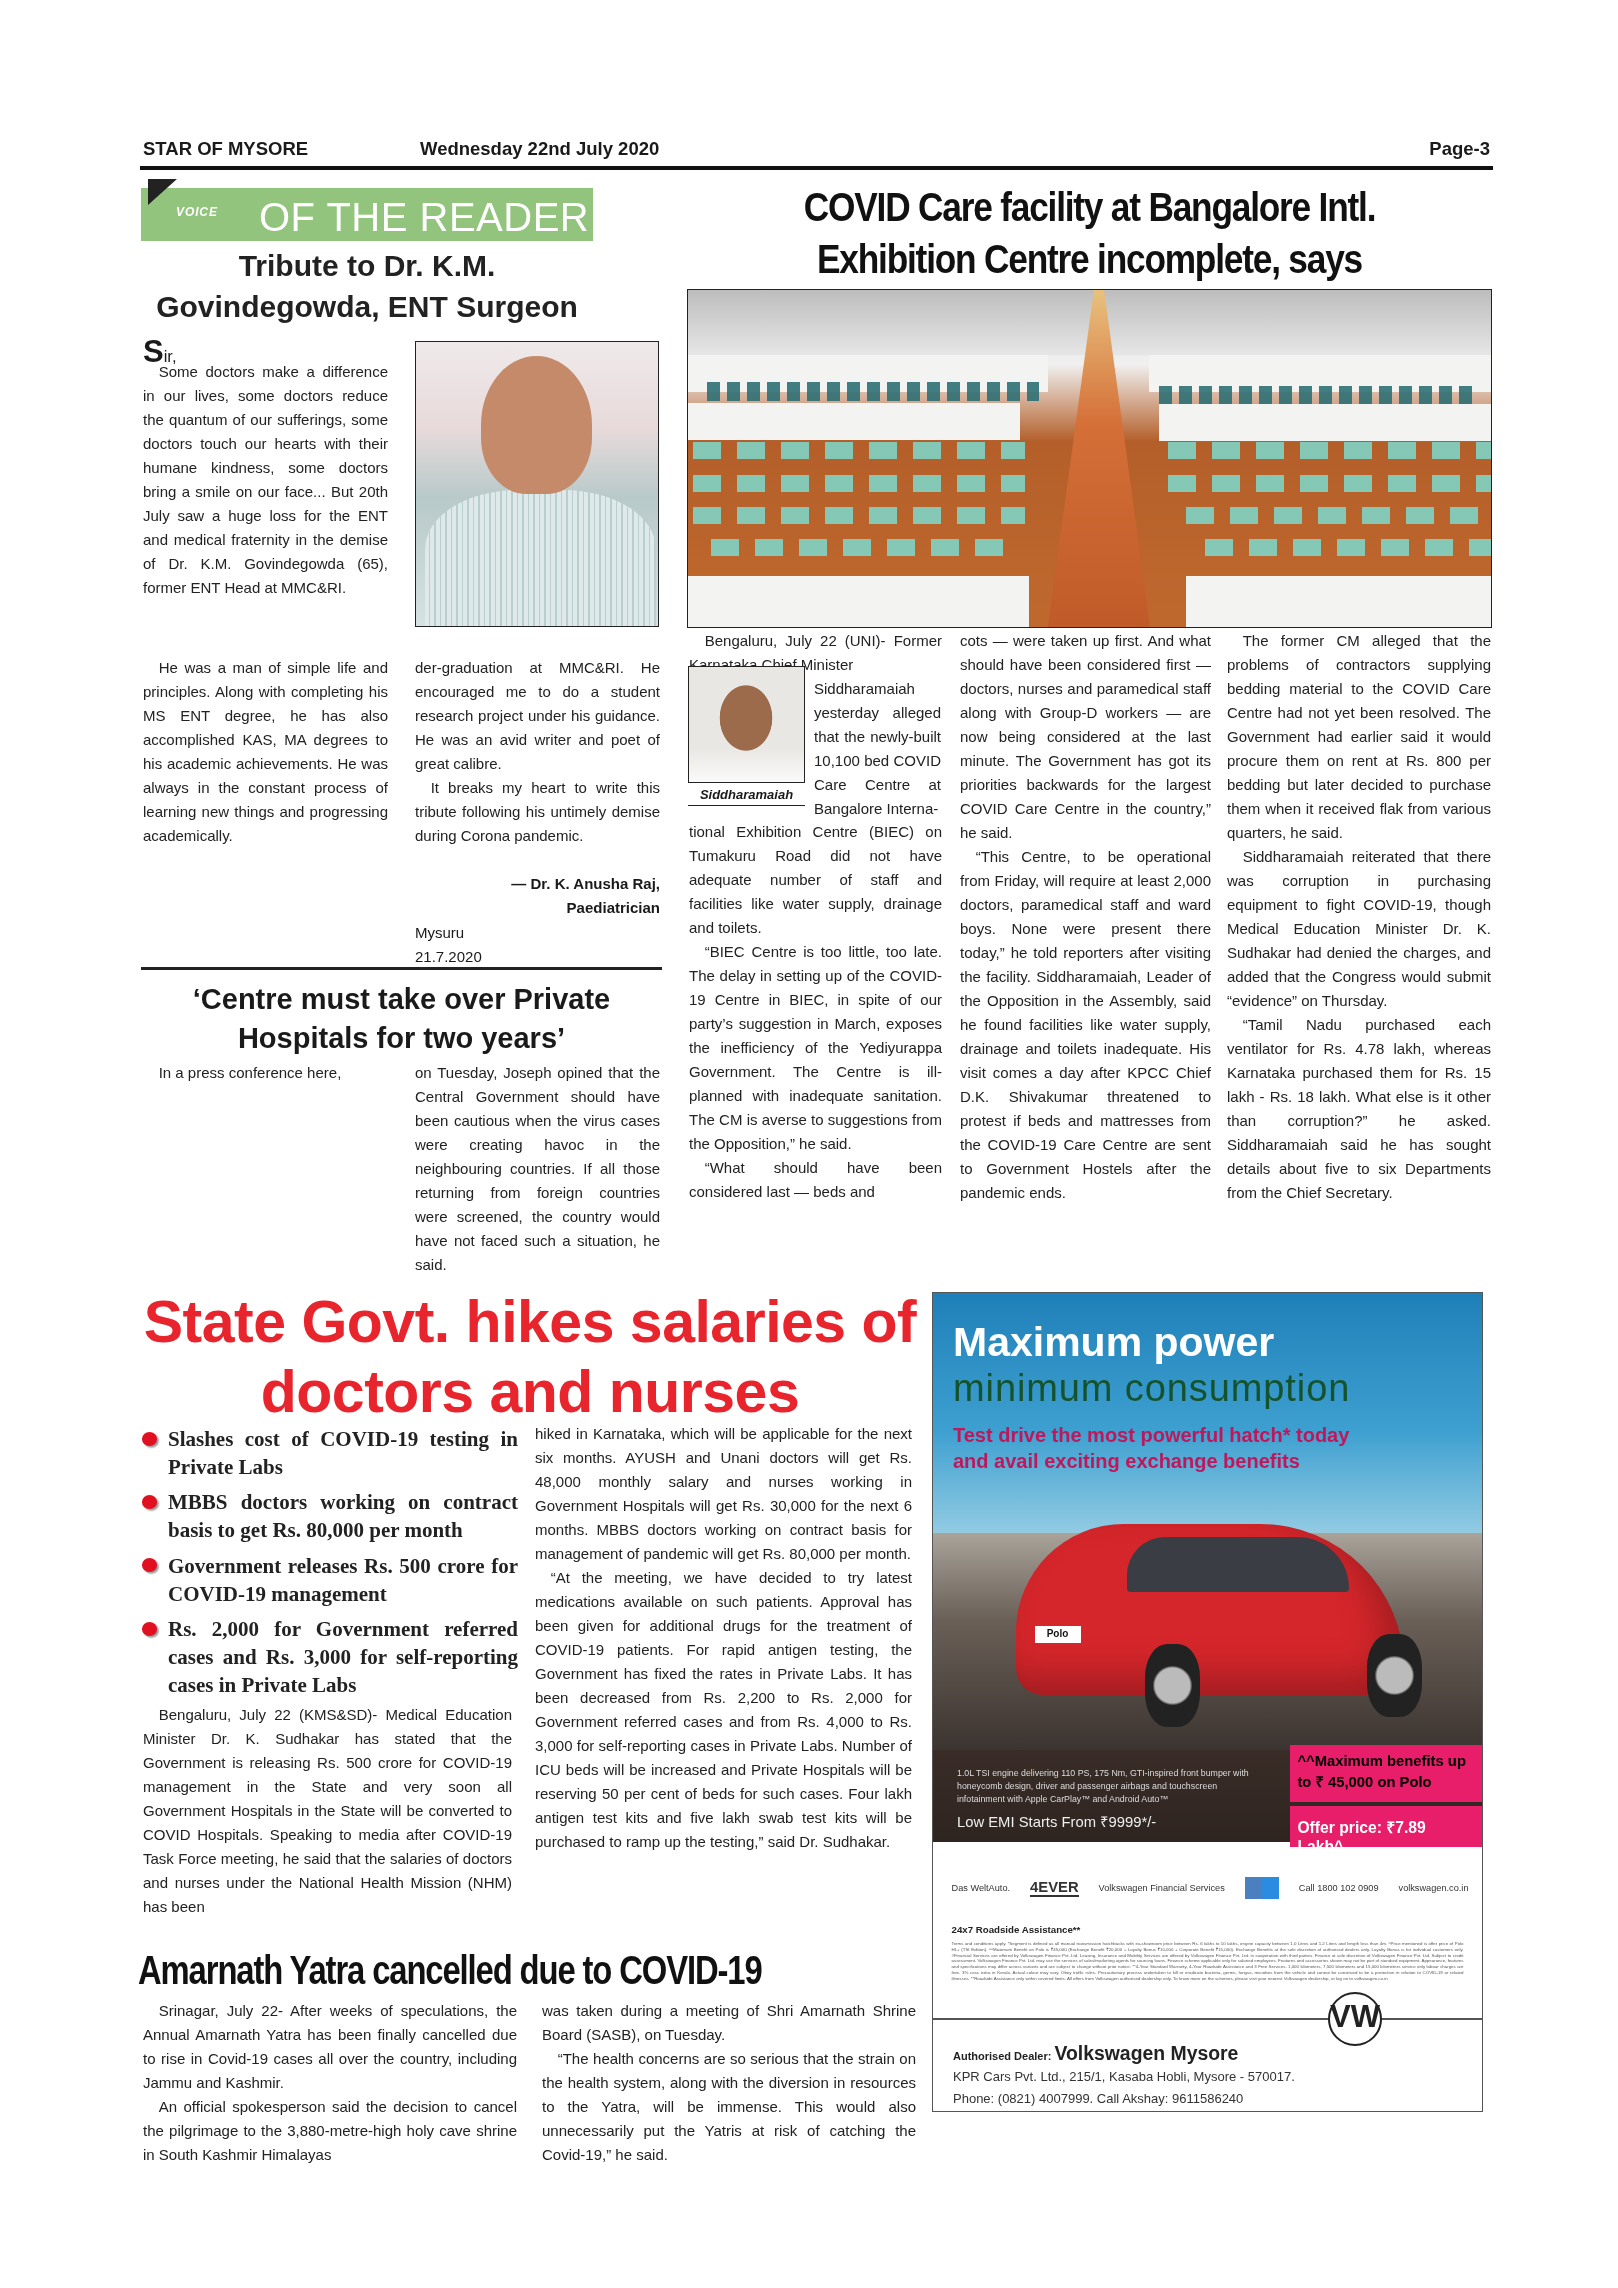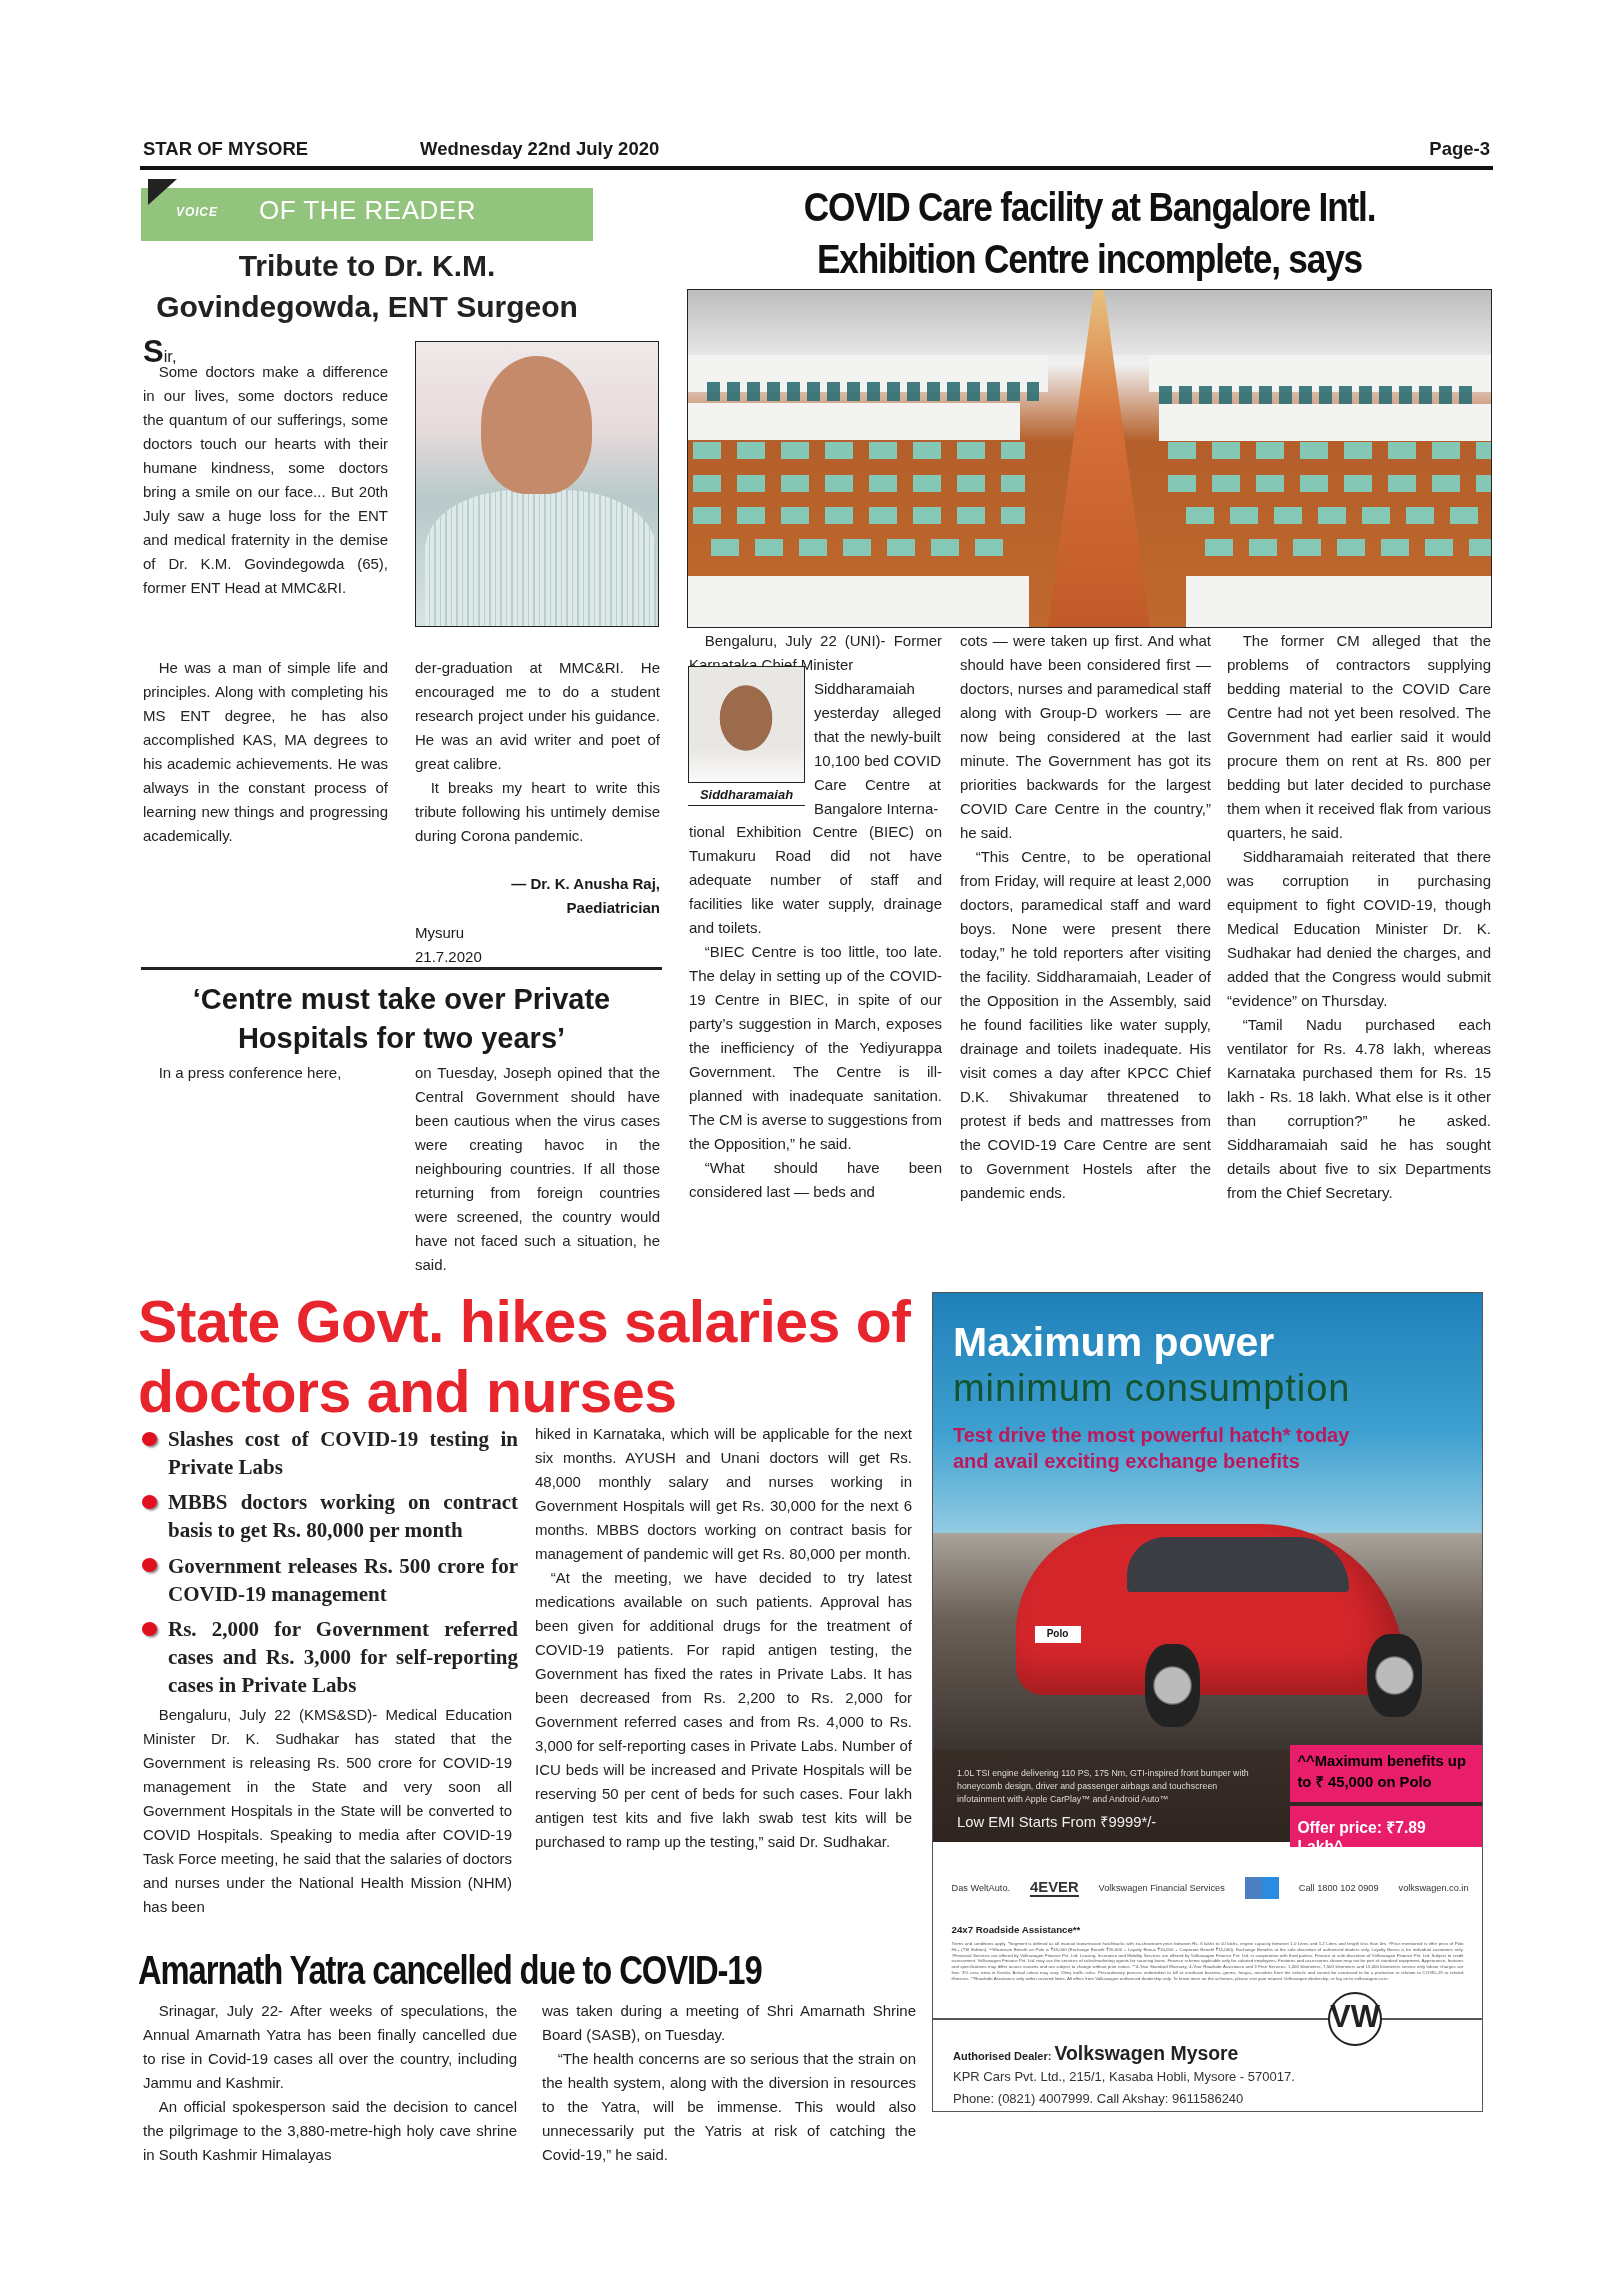--- a/index.html
+++ b/index.html
@@ -12,21 +12,21 @@
   .mast { left: 143px; top: 138px; width: 1347px; height: 26px; font-size: 18.5px; font-weight: bold; }
   .mast .pub { position: absolute; left: 0; top: 0; }
   .mast .date { position: absolute; left: 277px; top: 0; }
   .mast .page { position: absolute; right: 0; top: 0; }
   .mast-rule { left: 140px; top: 166px; width: 1353px; height: 3.7px; background: #111; }
 
   
   .vor { left: 141px; top: 188px; width: 452px; height: 53px; background: #93c47d; color: #fff; }
   .vor .corner { position: absolute; left: 6.5px; top: -9.2px; width: 0; height: 0; border-top: 26px solid #222; border-right: 29.5px solid transparent; }
   .vor .voice { position: absolute; left: 35px; top: 17px; font-weight: 900; font-size: 12px; letter-spacing: 0.9px; font-style: italic; }
-  .vor .rest { position: absolute; left: 118px; top: 7.4px; font-size: 26px; font-weight: normal; letter-spacing: 0.5px; }
+  .vor .rest { position: absolute; left: 118px; top: 7.4px; font-size: 40px; font-weight: normal; letter-spacing: 0.5px; }
 
   .tribute-title { left: 141px; top: 245px; width: 452px; font-size: 30px; font-weight: bold; text-align: center; line-height: 41px; color: #222; }
 
   .body { font-size: 15px; line-height: 24px; text-align: justify; color: #222; }
   .body p { text-indent: 15.7px; }
   .body p.noind { text-indent: 0; }
 
   .sir { left: 143px; top: 334px; font-size: 16.6px; }
   .sir b { font-size: 31px; font-weight: 900; }
 
@@ -62,21 +62,21 @@
   .sid-photo { left: 688px; top: 666px; width: 117px; height: 117px; border: 1.8px solid #222;
     background: radial-gradient(ellipse 37px 46px at 57px 51px, #9b6b4c 0 70%, transparent 72%), linear-gradient(180deg, #e9e7e3 0%, #e9e7e3 70%, #fafafa 100%); }
   .sid-caption { left: 688px; top: 786px; width: 117px; border-bottom: 1.8px solid #222; font-style: italic; font-weight: bold; font-size: 13px; line-height: 18.5px; text-align: center; }
   .col-d1b { left: 814px; top: 677px; width: 127px; }
   .col-d1c { left: 689px; top: 820px; width: 253px; }
 
   .col-d2 { left: 960px; top: 629px; width: 251px; }
   .col-d3 { left: 1227px; top: 629px; width: 264px; }
 
   
-  .state-title { left: 138px; top: 1287px; width: 784px; text-align: left; color: #e8242d; font-weight: bold; font-size: 59px; line-height: 70px; letter-spacing: -0.5px; }
+  .state-title { left: 138px; top: 1287px; width: 784px; text-align: center; color: #e8242d; font-weight: bold; font-size: 59px; line-height: 70px; letter-spacing: -0.5px; }
 
   .bullets { left: 140px; top: 1425px; width: 378px; font-family: "Liberation Serif", serif; font-weight: bold; font-size: 21px; line-height: 28px; color: #222; }
   .bullets li { list-style: none; position: relative; padding-left: 28px; margin-bottom: 7.4px; text-align: justify; }
   .bullets .dot { position: absolute; left: 1.8px; top: 6.5px; width: 15.7px; height: 14px; border-radius: 50%; background: #e01020; box-shadow: 1.8px 1.8px 1.8px #999; }
 
   .col-e1 { left: 143px; top: 1703px; width: 369px; }
   .col-e2 { left: 535px; top: 1422px; width: 377px; }
 
   
   .amar-title { left: 138px; top: 1944px; width: 784px; text-align: center; font-weight: bold; font-size: 41px; line-height: 52px; letter-spacing: -1.4px; transform: scaleX(0.8); transform-origin: left top; width: 978px; text-align: left; color: #111; }

